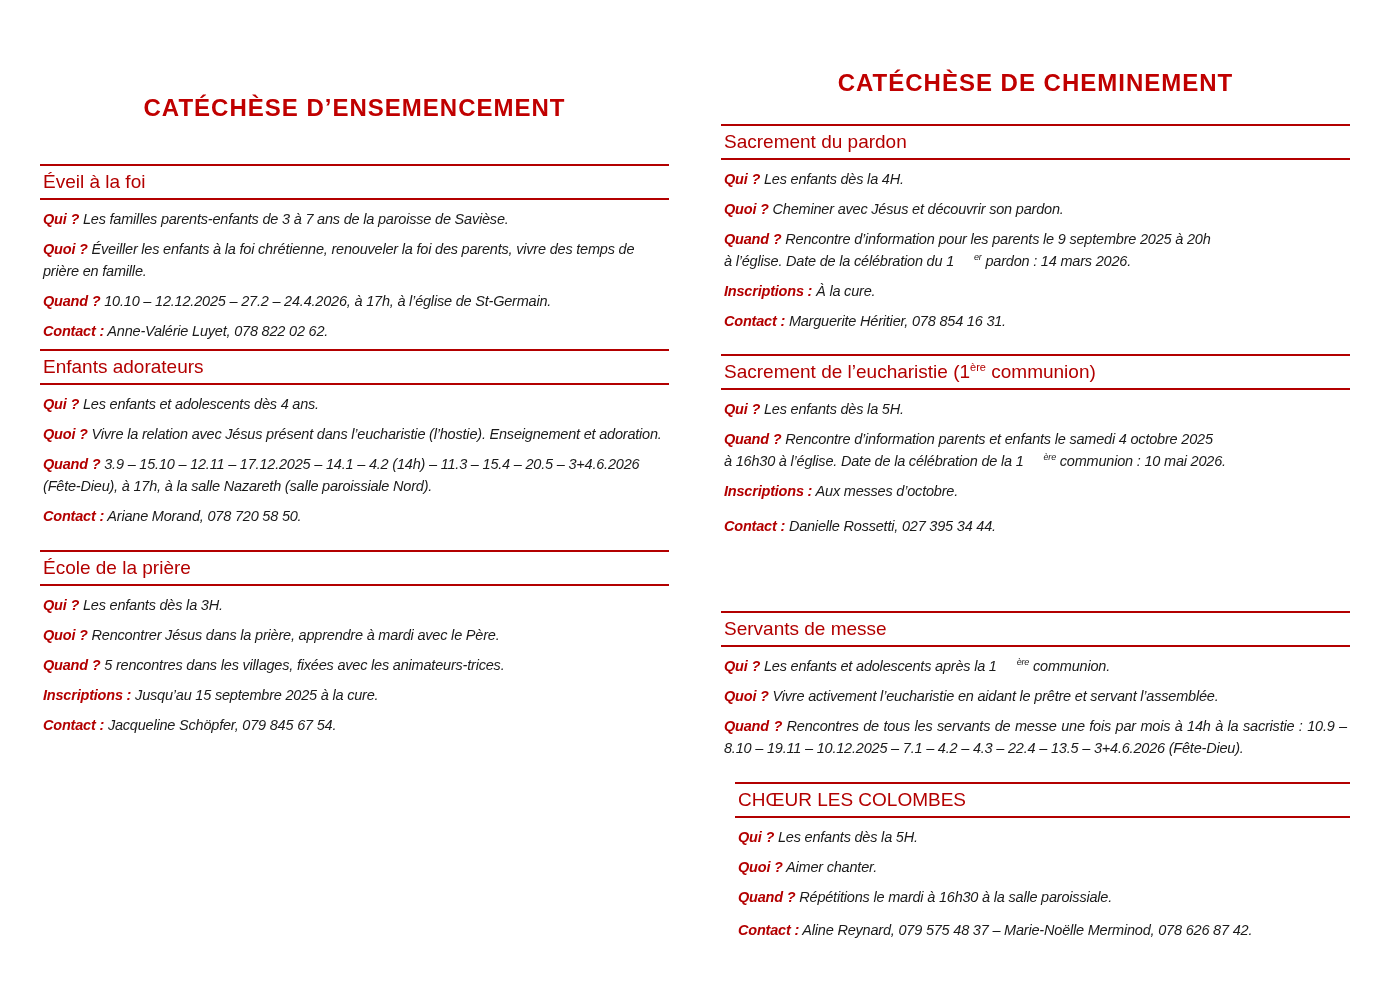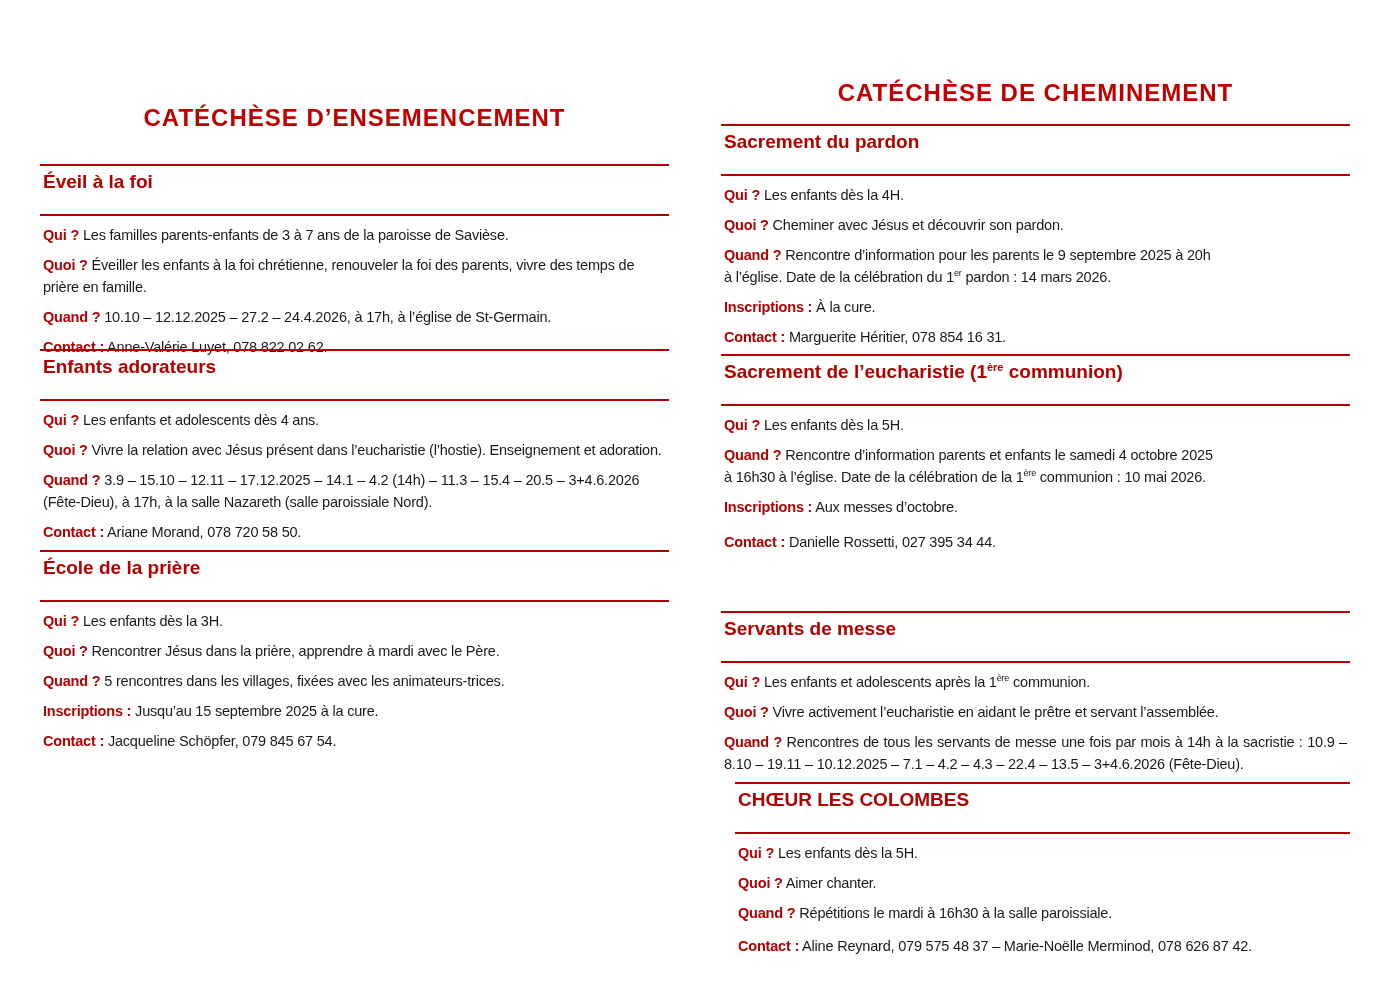--- a/index.html
+++ b/index.html
@@ -6,39 +6,39 @@
     body {
       width: 1386px; height: 987px; position: relative; overflow: hidden;
       font-family: "Liberation Sans", sans-serif; color: #1a1a1a;
     }
     .col { position: absolute; top: 0; }
     .col-left { left: 40px; width: 629px; }
     .col-right { left: 721px; width: 629px; }
     .main-title {
       position: absolute; left: 0; right: 0; text-align: center;
       color: #c00000; font-weight: bold; font-size: 24px; letter-spacing: 1px;
-      margin: 10px;
+      margin: 0;
     }
     .col-left .main-title { top: 94px; }
     .col-right .main-title { top: 69px; }
     .section { position: absolute; left: 0; right: 0; }
     .section-head {
       border-top: 2px solid #b30000; border-bottom: 2px solid #b30000;
-      padding: 3px 3px 20px 3px; color: #b30000; font-weight: bold; font-size: 19px;
+      padding: 3px 3px 4px 3px; color: #b30000; font-weight: normal; font-size: 19px;
       line-height: 25px; height: 25px; box-sizing: content-box;
     }
     .section-head sup { font-size: 11px; line-height: 0; }
     .rows { padding: 8px 3px 0 3px; }
     .row {
       font-size: 14.5px; line-height: 22px; margin-bottom: 8px;
-      transform-origin: left; letter-spacing: -0.2px;
+      transform-origin: left; letter-spacing: -0.2px; font-style: italic;
     }
     .row.justify { text-align: justify; }
     .lbl { color: #b30000; font-weight: bold; }
-    .row sup { font-size: 9px; line-height: 0; }
+    .row sup { font-size: 9px; line-height: 0; margin-left: 20px; }
   </style>
 </head>
 <body>
 
 <div class="col col-left">
   <h1 class="main-title">CATÉCHÈSE D’ENSEMENCEMENT</h1>
 
   <div class="section" style="top:164px;">
     <div class="section-head">Éveil à la foi</div>
     <div class="rows">

